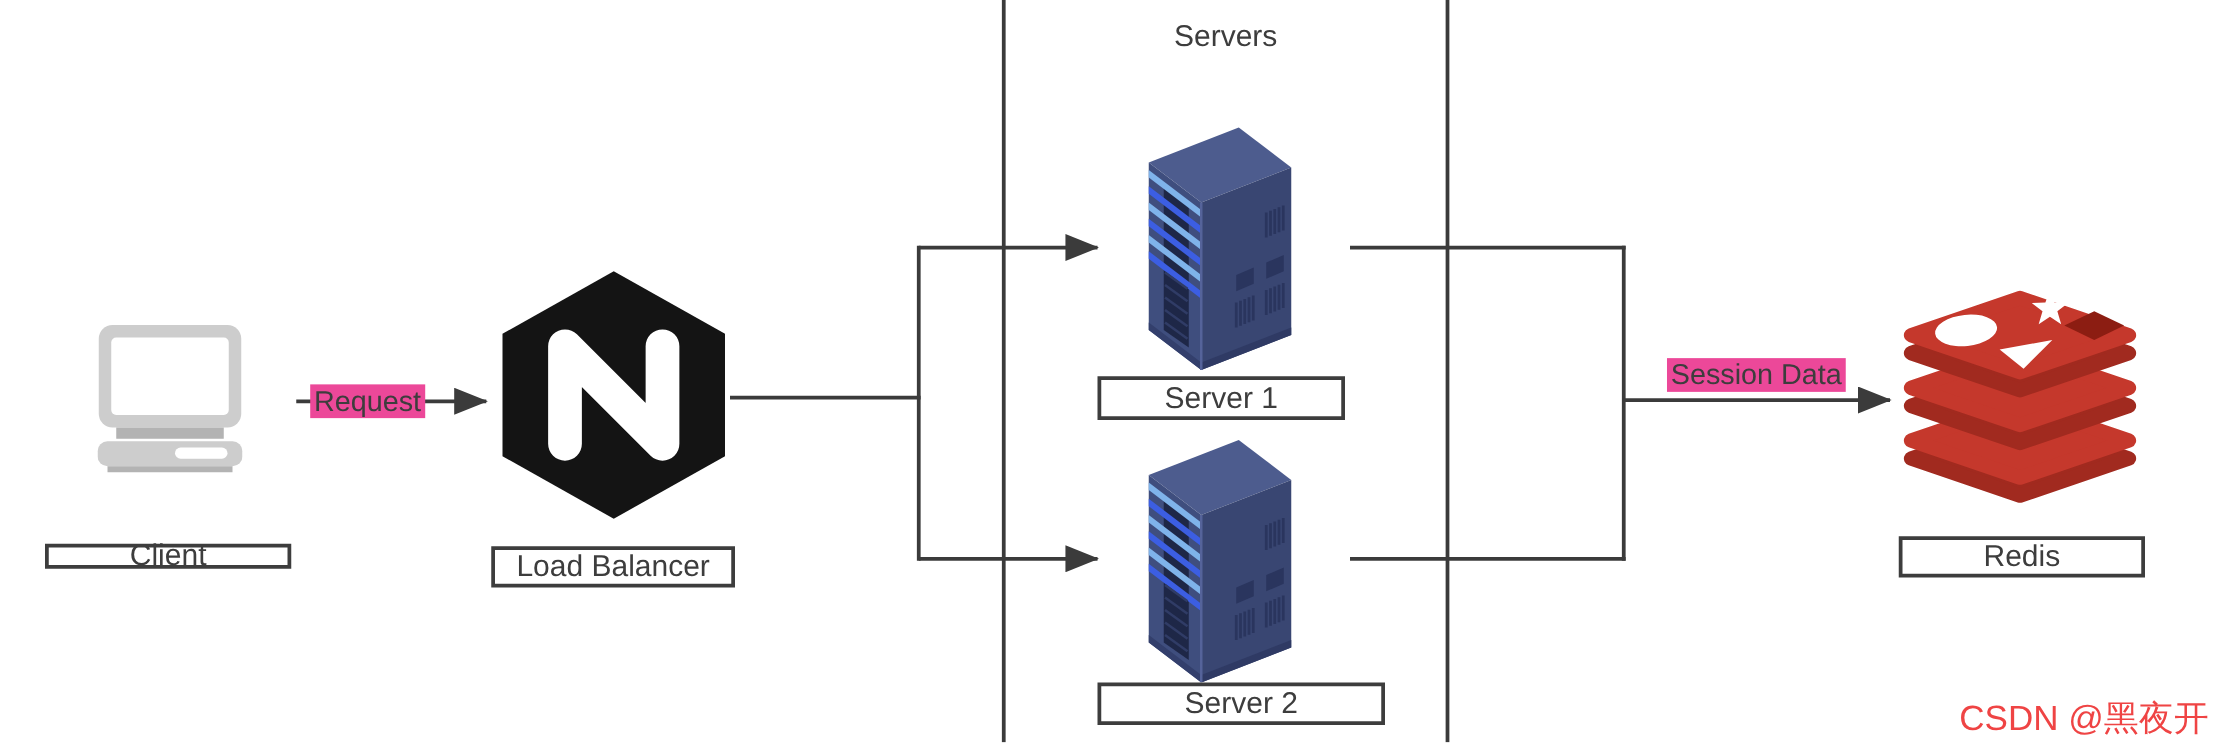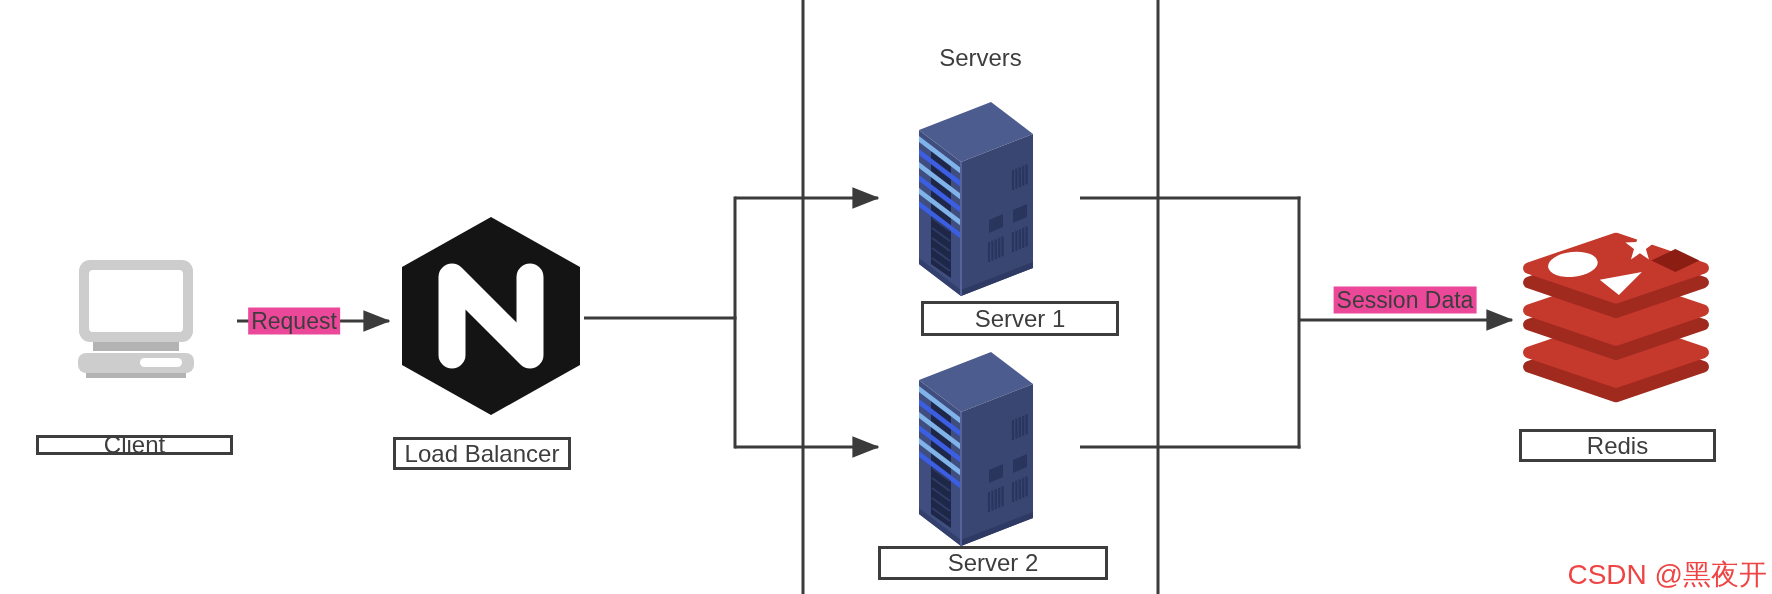--- a/index.html
+++ b/index.html
@@ -20,27 +20,27 @@
   .server1-icon{left:915px;top:100px;width:128px;height:198px;}
   .server2-icon{left:915px;top:350px;width:128px;height:198px;}
   .redis-icon{left:1513px;top:226px;width:206px;height:182px;}
   .node-label{
     position:absolute;box-sizing:border-box;
     background:#ffffff;border:3px solid #3d3d3d;
     display:flex;align-items:center;justify-content:center;
     font-size:24px;line-height:1;color:#3d3d3d;white-space:nowrap;
   }
   .client-label{left:36px;top:435px;width:197px;height:20px;}
-  .lb-label{left:393px;top:437px;width:178px;height:33px;}
-  .server1-label{left:878px;top:301px;width:198px;height:35px;margin-left:43px;}
+  .lb-label{left:393px;top:437px;width:195px;height:33px;}
+  .server1-label{left:878px;top:301px;width:198px;height:35px;}
   .server2-label{left:878px;top:546px;width:230px;height:34px;}
   .redis-label{left:1519px;top:429px;width:197px;height:33px;}
   .group-label{
     position:absolute;left:903px;top:16px;width:155px;
-    text-align:center;font-size:24px;color:#3d3d3d;margin-top:28px;
+    text-align:center;font-size:24px;color:#3d3d3d;
   }
   .edge-label{
     position:absolute;transform:translate(-50%,-50%);
     background:#ec4899;padding:0 3px;
     font-size:23px;color:#3d3d3d;white-space:nowrap;
   }
   .request-label{left:294px;top:321px;}
   .session-label{left:1405px;top:300px;}
   .watermark{
     position:absolute;left:1545px;top:556px;width:222px;

